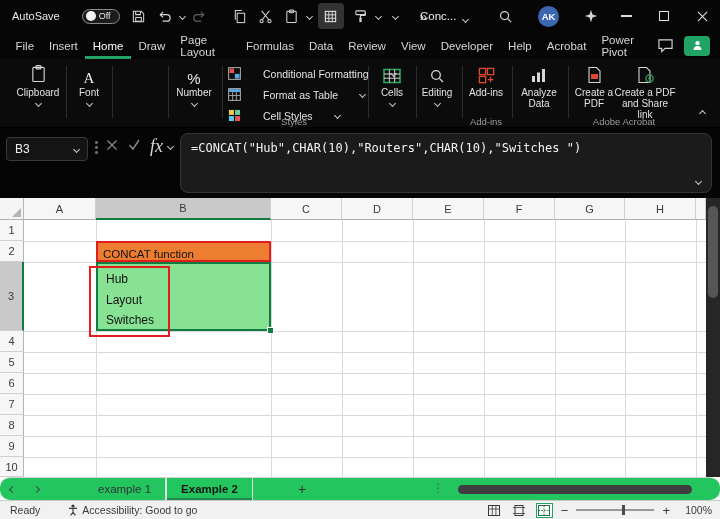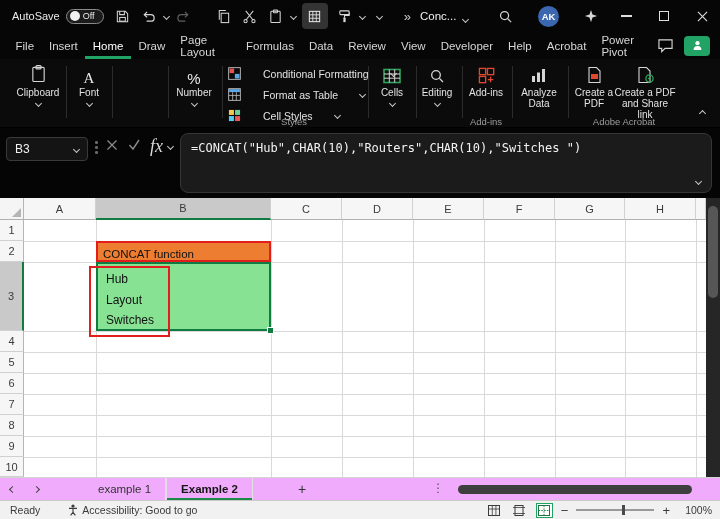--- a/index.html
+++ b/index.html
@@ -8,21 +8,21 @@
   #app{position:relative;width:720px;height:519px;background:#fff;overflow:hidden;}
   .flex{display:flex;align-items:flex-end;margin-left:8px;}
   svg{display:block;}
   .chv{width:5px;height:5px;border-right:1.4px solid #c9c9c9;border-bottom:1.4px solid #c9c9c9;transform:rotate(45deg);display:inline-block;}
   .chv.dark{border-color:#444;}
   .chv.up{transform:rotate(225deg);}
 
   
   #titlebar{position:absolute;top:0;left:0;right:0;height:32px;background:#060606;display:flex;align-items:center;color:#e8e8e8;font-size:11px;}
   .tb-ic{width:26px;height:26px;display:flex;align-items:center;justify-content:center;}
-  .autosave{display:flex;align-items:center;gap:6px;margin-left:12px;}
+  .autosave{display:flex;align-items:center;gap:22px;margin-left:12px;}
   .as-pill{width:38px;height:15px;border:1px solid #8a8a8a;border-radius:8px;background:#1b1b1b;display:flex;align-items:center;gap:3px;padding:0 3px;}
   .as-knob{width:10px;height:10px;border-radius:50%;background:#f2f2f2;}
   .as-state{font-size:9px;color:#e6e6e6;}
   .tb-hl{background:#333;border-radius:4px;}
   .win-btn{width:36px;height:32px;display:flex;align-items:center;justify-content:center;}
   .avatar{width:21px;height:21px;border-radius:50%;background:#3b66b0;color:#fff;font-size:9.5px;display:flex;align-items:center;justify-content:center;font-weight:bold;}
 
   
   #menubar{position:absolute;top:32px;left:0;right:0;height:27px;background:#060606;display:flex;align-items:center;padding-left:8px;}
   .mi{color:#d6d6d6;font-size:11.5px;padding:0 7.5px;height:27px;display:flex;align-items:center;}
@@ -61,21 +61,21 @@
   .vl{position:absolute;top:0;bottom:0;width:1px;background:#d9d9d9;}
   .hl{position:absolute;left:0;right:0;height:1px;background:#d9d9d9;}
   #cell-b2{position:absolute;left:72px;top:21px;width:175px;height:21px;background:#ED7D31;border:2px solid #E11D1D;color:#111;font-size:11.5px;display:flex;align-items:flex-end;padding-left:5px;z-index:3;}
   #cell-b3{position:absolute;left:72px;top:42px;width:175px;height:69px;background:#87E293;border:2px solid #107C41;color:#111;font-size:12px;line-height:20.5px;padding:5px 8px 0 8px;z-index:2;}
   #b3-handle{position:absolute;left:243px;top:107px;width:7px;height:7px;background:#107C41;border:1px solid #fff;z-index:5;}
   #annotation{position:absolute;left:65px;top:46px;width:81px;height:71px;border:2.5px solid #E11D1D;z-index:4;}
   #vscroll{position:absolute;right:0;top:0;width:14px;height:279px;background:#262626;}
   #vscroll-thumb{position:absolute;left:2px;top:8px;width:10px;height:92px;background:#565656;border-radius:5px;}
 
   
-  #tabbar{position:absolute;top:477px;left:0;right:0;height:23px;background:#f0abfc;border-top:1px solid #d4d4d4;display:flex;align-items:center;}
+  #tabbar{position:absolute;top:477px;left:0;right:0;height:23px;background:#22c55e;border-top:1px solid #d4d4d4;display:flex;align-items:center;border-radius:10px;}
   .tab-arrow{width:24px;height:23px;display:flex;align-items:center;justify-content:center;}
   .sheet-tab{height:23px;display:flex;align-items:center;padding:0 14px;font-size:11.5px;color:#333;border-right:1px solid #e0e0e0;}
   .sheet-tab.active{font-weight:bold;color:#151515;box-shadow:inset 0 -3px 0 #1d8a4a;border-left:1px solid #e0e0e0;}
   .tab-plus{width:26px;height:23px;display:flex;align-items:center;justify-content:center;color:#333;font-size:14px;}
   #tab-dots{position:absolute;left:432px;top:3px;color:#555;font-size:12px;letter-spacing:0;}
   #hscroll{position:absolute;left:458px;top:7px;width:234px;height:9px;background:#3e3e3e;border-radius:5px;}
 
   
   #statusbar{position:absolute;top:500px;left:0;right:0;height:19px;background:#f1f1f1;border-top:1px solid #c9c9c9;display:flex;align-items:center;font-size:10.5px;color:#3a3a3a;}
   #sb-right{margin-left:auto;display:flex;align-items:center;gap:8px;padding-right:8px;}

